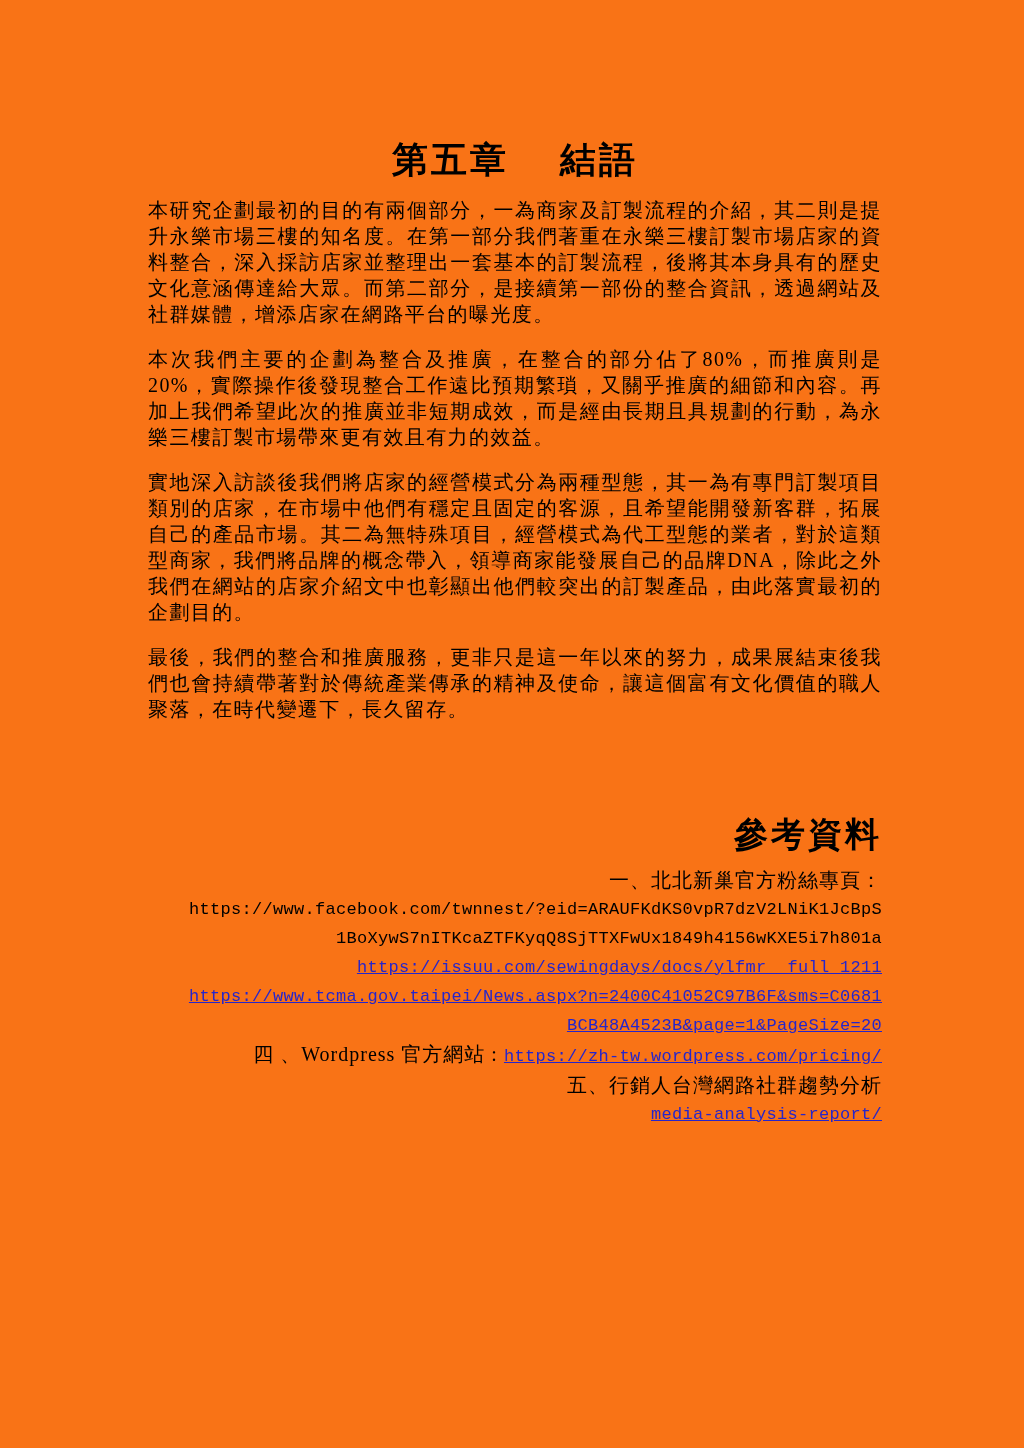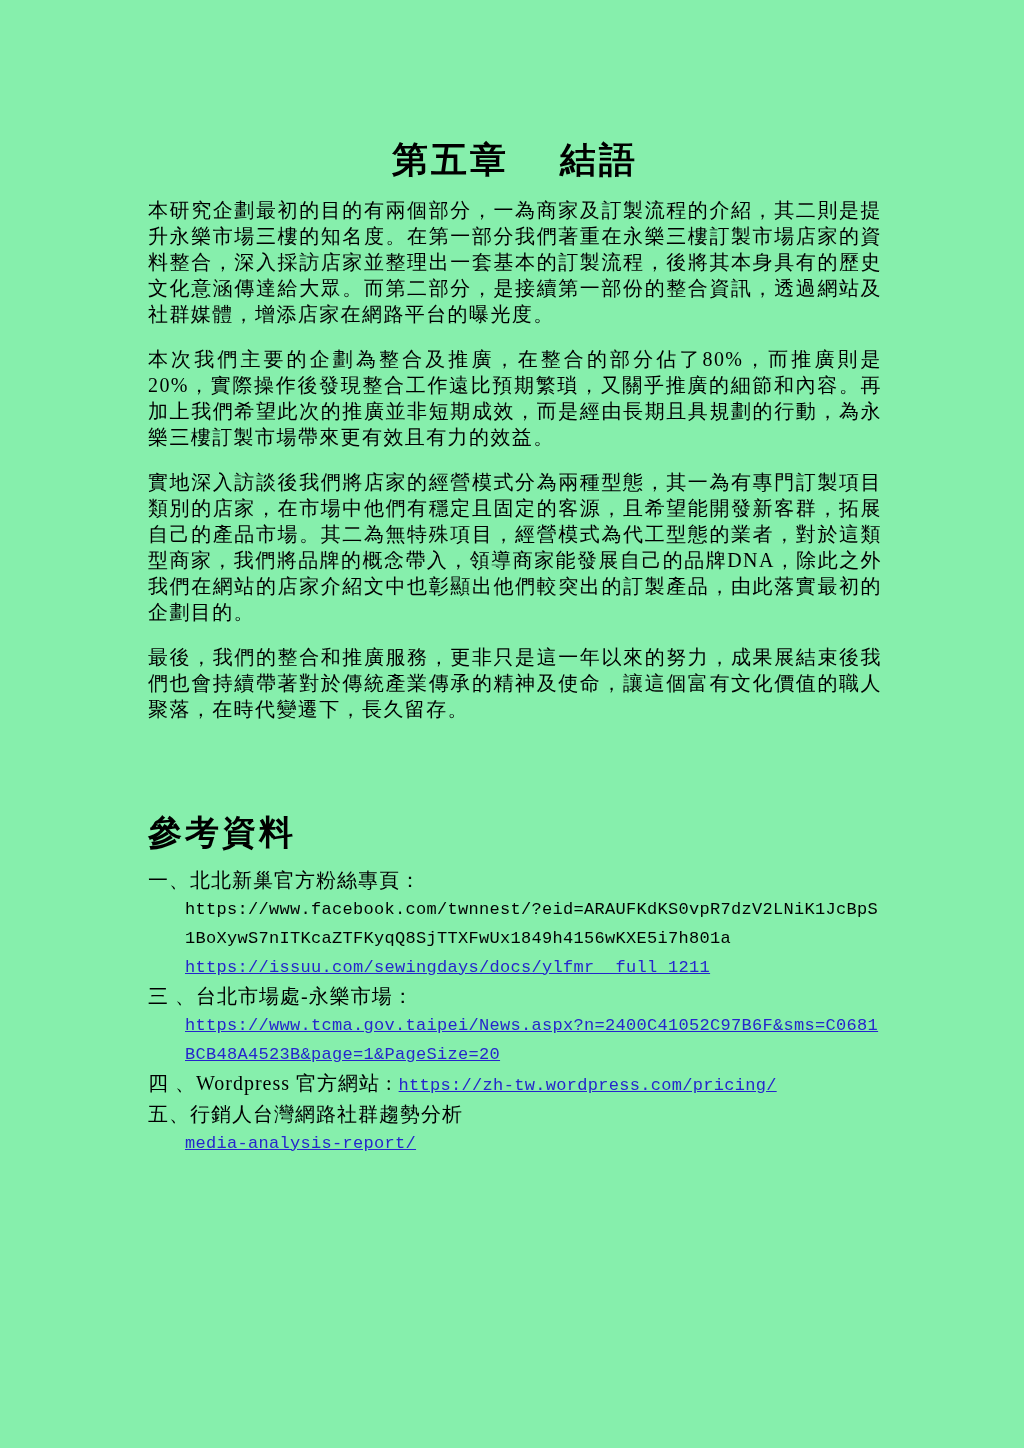--- a/index.html
+++ b/index.html
@@ -1,20 +1,20 @@
 <!DOCTYPE html>
 <html lang="zh-Hant" style="--link-color: #2525cc;"><head>
 <meta charset="utf-8">
 <style>
   html, body { margin: 0; padding: 0; background: #ffffff; }
   .page {
     position: relative;
     width: 1024px;
     height: 1448px;
-    background: #86efac;
+    background: #f97316;
     color: #000000;
     font-family: "Liberation Serif", "DejaVu Serif", serif;
     overflow: hidden;
   }
   .content { padding: 138px 142px 0 148px; }
 
   .chapter-title {
     margin: 0 0 14px 0;
     font-size: 36px;
     font-weight: bold;
@@ -30,26 +30,25 @@
     letter-spacing: 1.4px;
     text-align: justify;
     text-justify: inter-ideograph;
   }
 
   .ref-title {
     margin: 92px 0 9px 0;
     font-size: 34px;
     font-weight: bold;
     line-height: 1.25;
-    text-align: left;
+    text-align: right;
     letter-spacing: 3px;
-    font-family: Liberation Mono, monospace;
   }
 
-  .refs { margin: 0; padding: 0; list-style: none; }
+  .refs { margin: 0; padding: 0; list-style: none; text-align: right; }
   .ref-item { margin: 0; }
   .ref-head {
     font-size: 20px;
     line-height: 29px;
     letter-spacing: 1px;
   }
   .ref-url {
     margin-left: 37px;
     font-family: "Liberation Mono", "DejaVu Sans Mono", monospace;
     font-size: 17px;
@@ -102,23 +101,20 @@
         </div>
         <div class="ref-url plain">https://www.facebook.com/twnnest/?eid=ARAUFKdKS0vpR7dzV2LNiK1JcBpS</div>
         <div class="ref-url plain">1BoXywS7nITKcaZTFKyqQ8SjTTXFwUx1849h4156wKXE5i7h801a</div>
       </li>
 
       <li class="ref-item">
         <div class="ref-url"><a class="ref-link">https://issuu.com/sewingdays/docs/ylfmr__full_1211</a></div>
       </li>
 
       <li class="ref-item">
-        <div class="ref-head">
-          <span class="ref-num">三 、</span><span class="ref-label">台北市場處-永樂市場：</span>
-        </div>
         <div class="ref-url"><a class="ref-link">https://www.tcma.gov.taipei/News.aspx?n=2400C41052C97B6F&amp;sms=C0681</a></div>
         <div class="ref-url"><a class="ref-link">BCB48A4523B&amp;page=1&amp;PageSize=20</a></div>
       </li>
 
       <li class="ref-item">
         <div class="ref-head">
           <span class="ref-num">四 、</span><span class="ref-label">Wordpress 官方網站 : </span><a class="ref-link inline-link">https://zh-tw.wordpress.com/pricing/</a>
         </div>
       </li>
 

